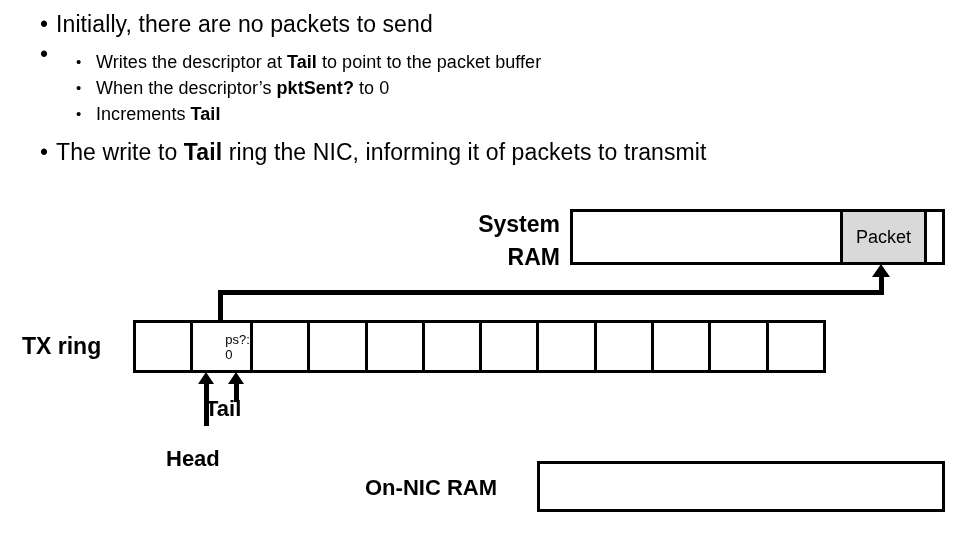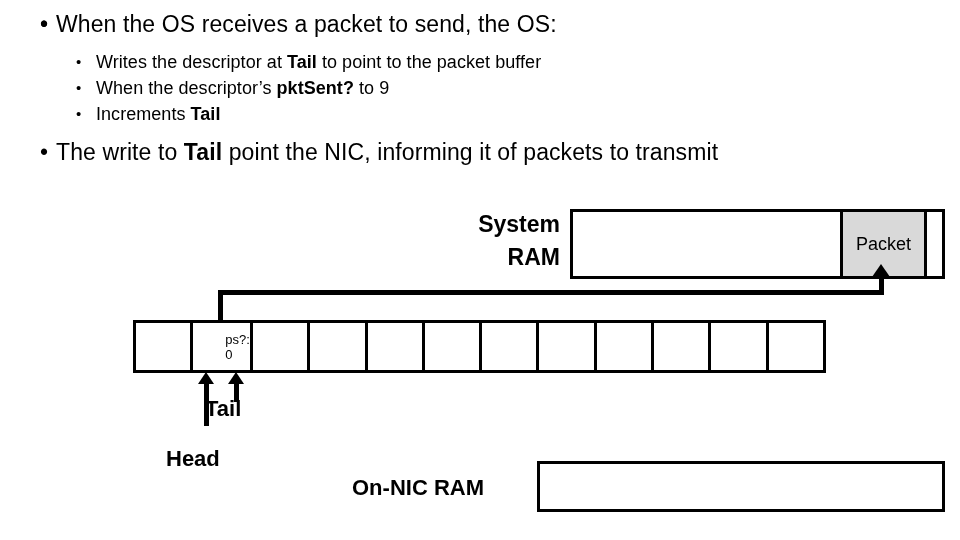--- a/index.html
+++ b/index.html
@@ -81,21 +81,21 @@
     font-size: 23px;
     line-height: 33px;
   }
 
   
   #sysram-box {
     position: absolute;
     left: 570px;
     top: 209px;
     width: 375px;
-    height: 70px;
+    height: 56px;
     box-sizing: border-box;
     border: 3px solid #000;
     display: flex;
   }
   #sysram-free {
     flex: 0 0 267px;
     border-right: 3px solid #000;
     background: #ffffff;
   }
   #sysram-packet {
@@ -225,21 +225,21 @@
     border-bottom: 12px solid #000;
   }
   #tail-label {
     left: 205px;
     top: 396px;
     font-size: 22px;
   }
 
   
   #onnicram-label {
-    left: 352px;
+    left: 365px;
     top: 475px;
     font-size: 22px;
   }
   #onnicram-box {
     position: absolute;
     left: 537px;
     top: 461px;
     width: 408px;
     height: 51px;
     box-sizing: border-box;
@@ -248,45 +248,45 @@
   }
 </style>
 </head>
 <body>
 
 <div class="bullets">
 
   <div class="gap-a"></div>
 
   <div class="bullet-l1">
+    <span class="dot">•</span><span>Initially, there are no packets to send</span>
+  </div>
+
+  <div class="bullet-l1">
     <span class="dot">•</span>
-  </div>
-
-  <div class="bullet-l1">
-    <span class="dot">•</span><span>When the OS receives a packet to send, the OS:</span>
   </div>
 
   <div class="gap-b"></div>
 
   <div class="bullet-l2">
     <span class="dot">•</span><span>Writes the descriptor at </span><span class="b">Tail</span><span> to point to the packet buffer</span>
   </div>
 
   <div class="bullet-l2">
-    <span class="dot">•</span><span>When the descriptor’s </span><span class="b">pktSent?</span><span> to 9</span>
+    <span class="dot">•</span><span>When the descriptor’s </span><span class="b">pktSent?</span><span> to 0</span>
   </div>
 
   <div class="bullet-l2">
     <span class="dot">•</span><span>Increments </span><span class="b">Tail</span>
   </div>
 
   <div class="gap-b"></div>
 
   <div class="bullet-l1">
-    <span class="dot">•</span><span>The write to </span><span class="b">Tail</span><span> point the NIC, informing it of packets to transmit</span>
+    <span class="dot">•</span><span>The write to </span><span class="b">Tail</span><span> ring the NIC, informing it of packets to transmit</span>
   </div>
 
 </div>
 
 <div class="diagram">
 
   <div class="lbl" id="sysram-label">
     <div>System</div>
     <div>RAM</div>
   </div>
@@ -295,20 +295,21 @@
     <div id="sysram-free"></div>
     <div id="sysram-packet">Packet</div>
     <div id="sysram-tailcell"></div>
   </div>
 
   <div id="connector-vert-left"></div>
   <div id="connector-horiz"></div>
   <div id="connector-vert-right"></div>
   <div id="connector-arrowhead"></div>
 
+  <div class="lbl" id="txring-label">TX ring</div>
 
   <div id="txring-box">
     <div class="ring-cell"></div>
     <div class="ring-cell">ps?: 0</div>
     <div class="ring-cell"></div>
     <div class="ring-cell"></div>
     <div class="ring-cell"></div>
     <div class="ring-cell"></div>
     <div class="ring-cell"></div>
     <div class="ring-cell"></div>

